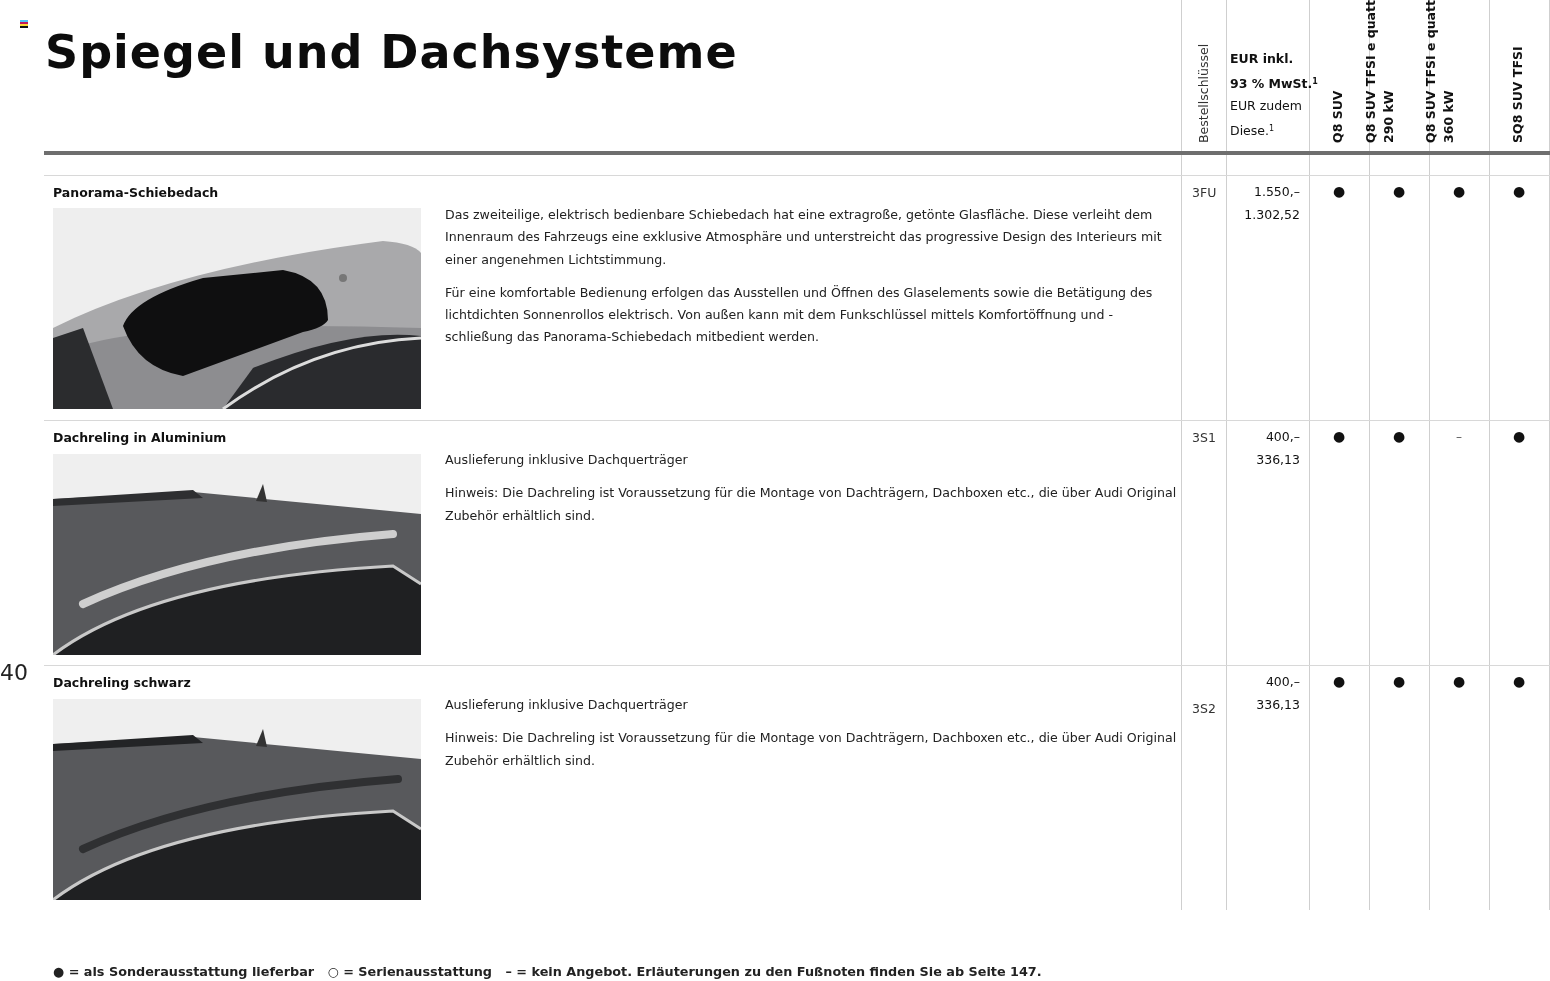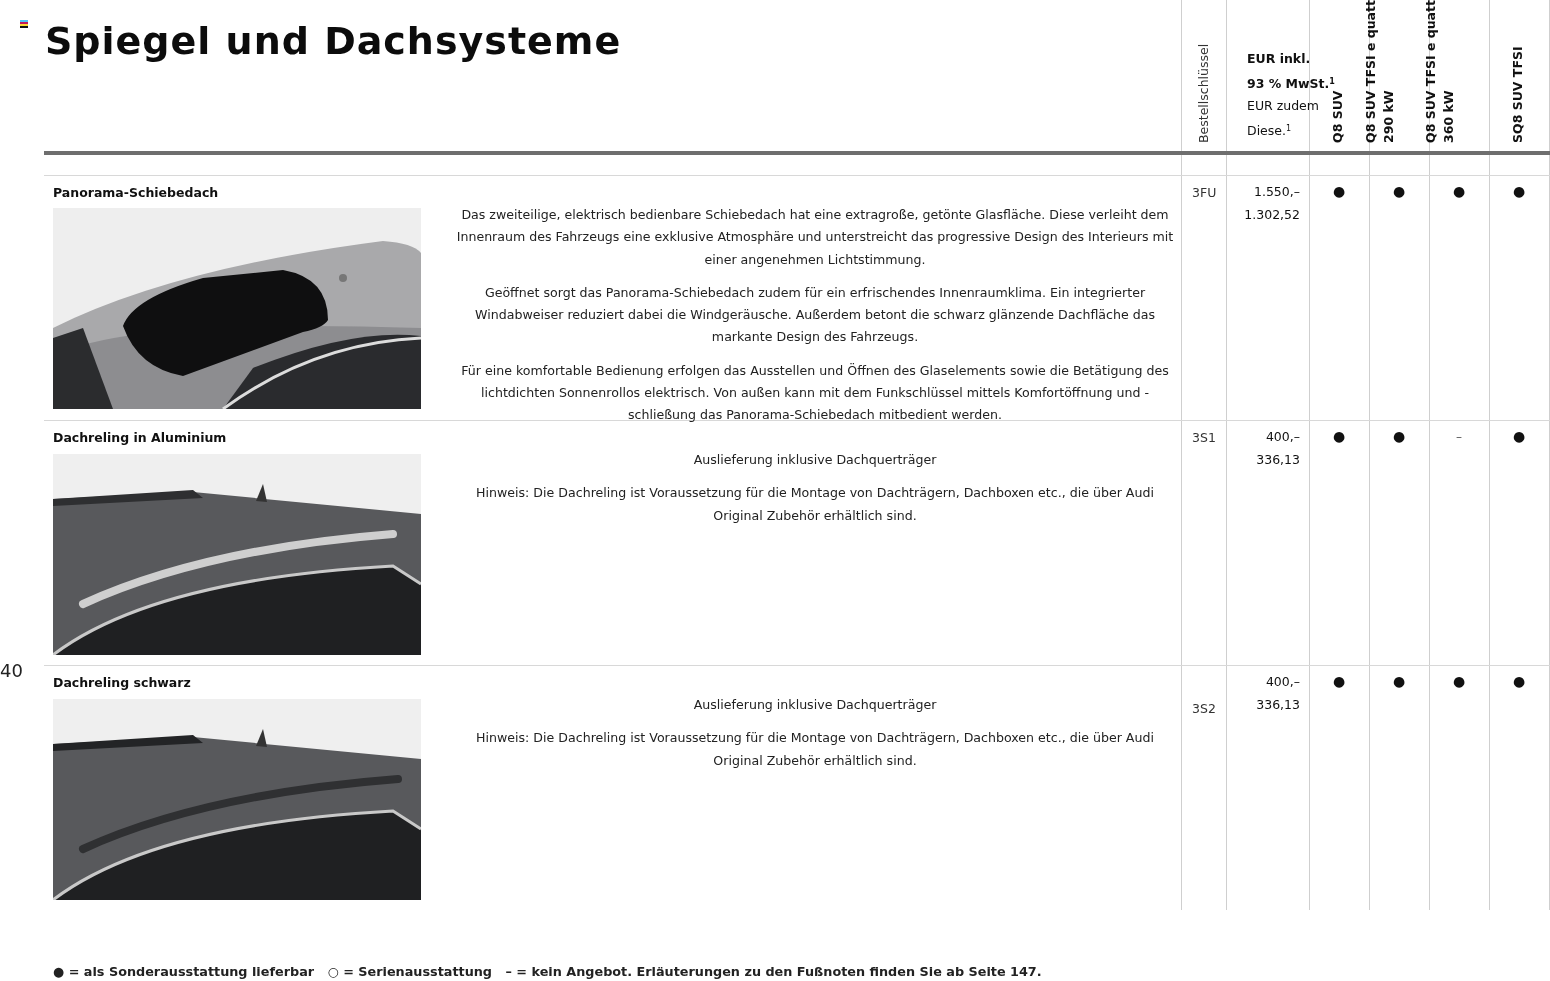--- a/index.html
+++ b/index.html
@@ -1,40 +1,40 @@
 <!DOCTYPE html>
 <html><head>
 <meta charset="utf-8">
 <style>
   html, body { margin:0; padding:0; }
   body { width:1550px; height:981px; background:#fff; position:relative; overflow:hidden;
          font-family:"DejaVu Sans", sans-serif; color:#111; }
   .cmyk { position:absolute; left:20px; top:20px; width:8px; }
   .cmyk i { display:block; height:2px; }
   .title { position:absolute; left:45px; top:-6px; font-family:"DejaVu Sans", sans-serif; font-weight:bold;
-           font-size:38px; letter-spacing:1px; color:#0c0c0c; white-space:nowrap; }
+           font-size:46px; letter-spacing:1px; color:#0c0c0c; white-space:nowrap; }
   .vline { position:absolute; top:0; width:1px; height:910px; background:#cfcfcf; }
   .hdr-rule { position:absolute; left:44px; top:151px; width:1506px; height:4px; background:#6e6e6e; }
   .row-rule { position:absolute; left:44px; width:1506px; height:1px; background:#d8d8d8; }
   .vhead { position:absolute; bottom:838px; transform-origin:left bottom; transform:rotate(-90deg);
            font-size:12.5px; line-height:18px; white-space:nowrap; }
   .vhead.bold { font-weight:bold; }
-  .pricehead { position:absolute; left:1230px; top:48px; font-size:12.5px; line-height:22.5px;margin-left:17px; }
+  .pricehead { position:absolute; left:1230px; top:48px; font-size:12.5px; line-height:22.5px; }
   .pricehead .b { font-weight:bold; }
   .pricehead sup { font-size:8px; vertical-align:4px; }
   .item-name { position:absolute; left:53px; font-weight:bold; font-size:12.5px; }
   .desc { position:absolute; left:437px; width:740px; font-size:12.6px; line-height:22.3px; color:#222; }
-  .desc p { margin:0 0 11px 16px;text-align:center; }
+  .desc p { margin:0 0 11px 8px; }
   .code { position:absolute; left:1192px; font-size:12.5px; color:#333; }
   .price { position:absolute; left:1230px; width:70px; text-align:right; font-size:12.5px; line-height:22.5px; }
   .price .b { font-weight:normal; }
   .mark { position:absolute; width:60px; text-align:center; font-size:14px; }
   .mark.dash { font-size:12px; color:#555; }
   .img { position:absolute; left:53px; width:368px; height:201px; overflow:hidden; background:#f0f0f0; }
-  .pagenum { position:absolute; left:0; top:660px; font-size:18px; color:#222; }
+  .pagenum { position:absolute; left:0; top:660px; font-size:22px; color:#222; }
   .legend { position:absolute; left:53px; top:964px; font-size:12.8px; color:#222; white-space:nowrap;font-weight:bold; }
 </style>
 </head>
 <body>
 
 <div class="cmyk">
   <i style="background:#4fc3f7"></i>
     <i style="background:#c2185b"></i>
     <i style="background:#fdd835"></i>
     <i style="background:#111"></i>
@@ -87,21 +87,20 @@
       <path d="M0 150 Q60 110 368 120 L368 201 L0 201 Z" fill="#8d8d90"></path>
       <path d="M70 118 Q80 90 150 70 L230 62 Q275 70 275 112 Q270 120 250 124 L130 168 Q85 160 70 118 Z" fill="#0f0f10"></path>
       <path d="M200 160 Q300 120 368 128 L368 201 L170 201 Z" fill="#2a2b2e"></path>
       <path d="M0 130 L30 120 L60 201 L0 201 Z" fill="#2b2c2e"></path>
       <path d="M170 201 Q260 135 368 130" stroke="#dcdcdc" stroke-width="3" fill="none"></path>
       <circle cx="290" cy="70" r="4" fill="#777"></circle>
     </svg>
   </div>
   <div class="desc" style="top:204px">
     <p>Das zweiteilige, elektrisch bedienbare Schiebedach hat eine extragroße, getönte Glasfläche. Diese verleiht dem Innenraum des Fahrzeugs eine exklusive Atmosphäre und unterstreicht das progressive Design des Interieurs mit einer angenehmen Lichtstimmung.</p>
-    <p>Geöffnet sorgt das Panorama-Schiebedach zudem für ein erfrischendes Innenraumklima. Ein integrierter Windabweiser reduziert dabei die Windgeräusche. Außerdem betont die schwarz glänzende Dachfläche das markante Design des Fahrzeugs.</p>
     <p>Für eine komfortable Bedienung erfolgen das Ausstellen und Öffnen des Glaselements sowie die Betätigung des lichtdichten Sonnenrollos elektrisch. Von außen kann mit dem Funkschlüssel mittels Komfortöffnung und -schließung das Panorama-Schiebedach mitbedient werden.</p>
   </div>
   <div class="code" style="top:185px">3FU</div>
   <div class="price" style="top:181px">
     <div class="b">1.550,–</div>
     <div>1.302,52</div>
   </div>
   <div class="mark" style="left:1309px;top:183px">●</div>
   <div class="mark" style="left:1369px;top:183px">●</div>
   <div class="mark" style="left:1429px;top:183px">●</div>

